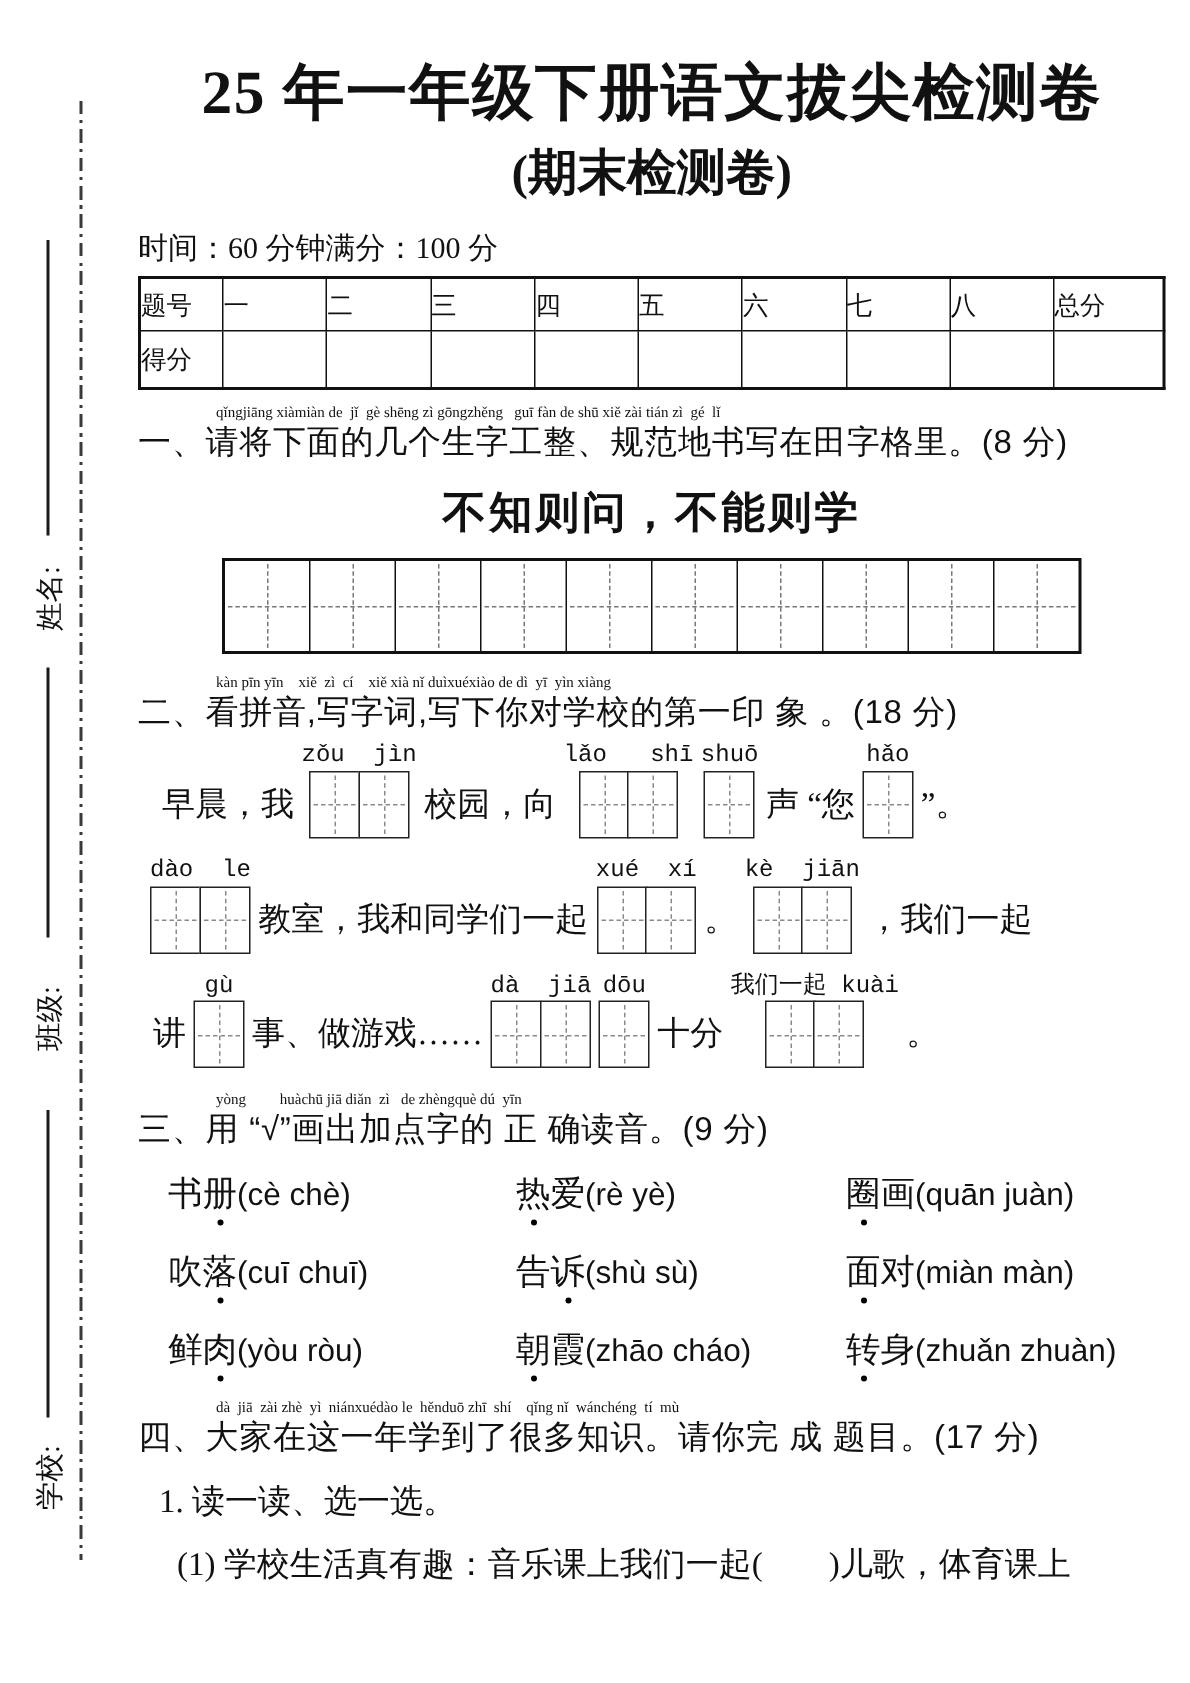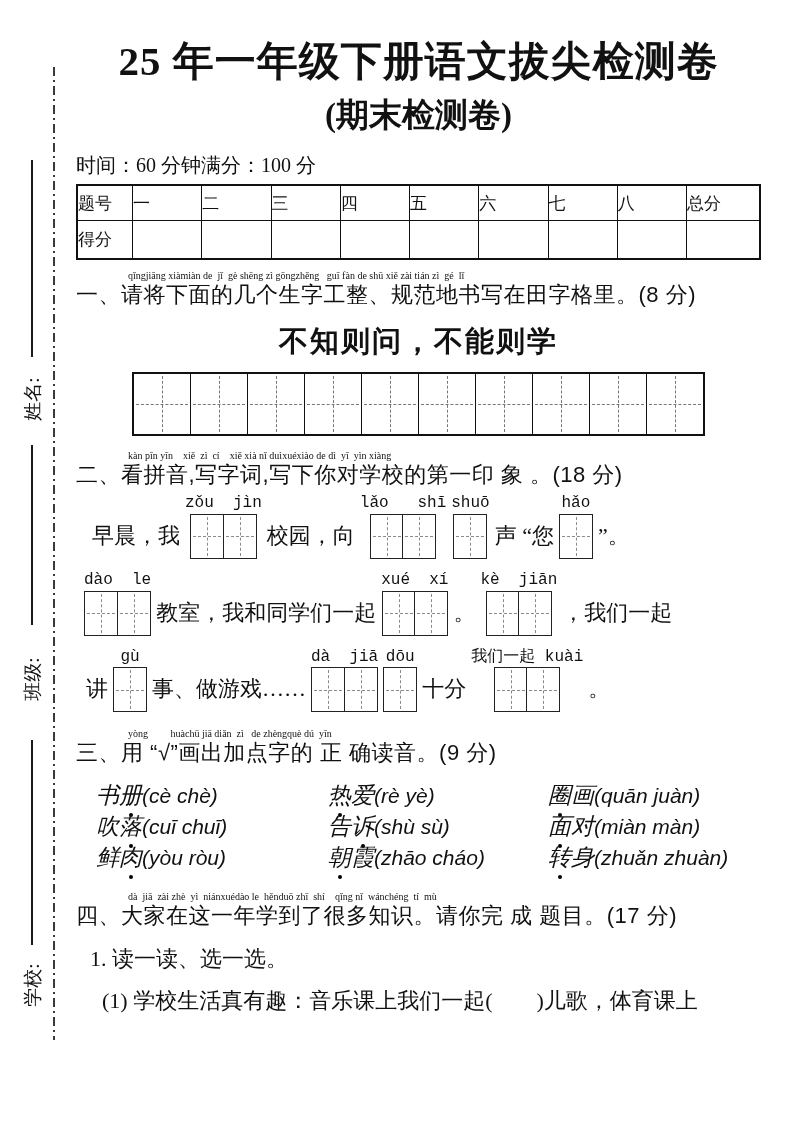--- a/index.html
+++ b/index.html
@@ -12,21 +12,21 @@
     background:repeating-linear-gradient(to bottom,#3a3a3a 0 9px,transparent 9px 13px,#3a3a3a 13px 15px,transparent 15px 19px);}
   .blank{position:absolute;left:31px;width:2px;background:#1a1a1a;}
   .blank1{top:160px;height:197px;}
   .blank2{top:445px;height:180px;}
   .blank3{top:740px;height:205px;}
   .vlabel{position:absolute;left:-9px;width:84px;text-align:center;
     transform:rotate(-90deg);font-size:19px;font-family:"Liberation Serif",serif;}
   .vl1{top:386px;} .vl2{top:666px;} .vl3{top:972px;}
 
   
-  .content{position:absolute;left:76px;top:0;width:685px;}
+  .content{position:absolute;left:92px;top:0;width:685px;}
   .title{margin:38px 0 0;font-size:41px;line-height:1.15;text-align:center;
     font-weight:bold;letter-spacing:1px;}
   .subtitle{margin:8px 0 0;font-size:33px;text-align:center;font-weight:bold;}
   .timerow{margin-top:14px;display:flex;justify-content:flex-start;
     font-size:20px;}
 
   table.score{margin-top:5px;border-collapse:collapse;width:685px;
     border:2px solid #111;table-layout:fixed;}
   table.score td{border:1.3px solid #111;text-align:left;font-size:17px;
     height:34px;padding:0;}
@@ -63,21 +63,21 @@
   .gcells i{display:block;width:32px;height:43px;border:1.6px solid #222;
     margin-left:-1.6px;position:relative;background:#fff;}
   .gcells i:first-child{margin-left:0;}
   .gcells i::before{content:"";position:absolute;left:50%;top:2px;bottom:2px;
     border-left:1px dashed #8a8a8a;}
   .gcells i::after{content:"";position:absolute;top:50%;left:2px;right:2px;
     border-top:1px dashed #8a8a8a;}
 
   
   .w3grid{display:grid;grid-template-columns:232px 220px auto;margin:12px 0 0 20px;
-    font-size:23px;font-style:italic;}
+    row-gap:21px;font-size:23px;}
   .witem{white-space:nowrap;}
   .hz{position:relative;display:inline-block;}
   .hz.dotted::after{content:"";position:absolute;left:50%;transform:translateX(-50%);
     bottom:-6px;width:4px;height:4px;border-radius:50%;background:#000;}
   .wopt{font-family:"Liberation Sans",sans-serif;font-size:21px;}
 
   .sub1{margin:14px 0 0 14px;font-size:22px;}
   .sub2{margin:12px 0 0 26px;font-size:22px;white-space:pre;}
 </style>
 </head>

